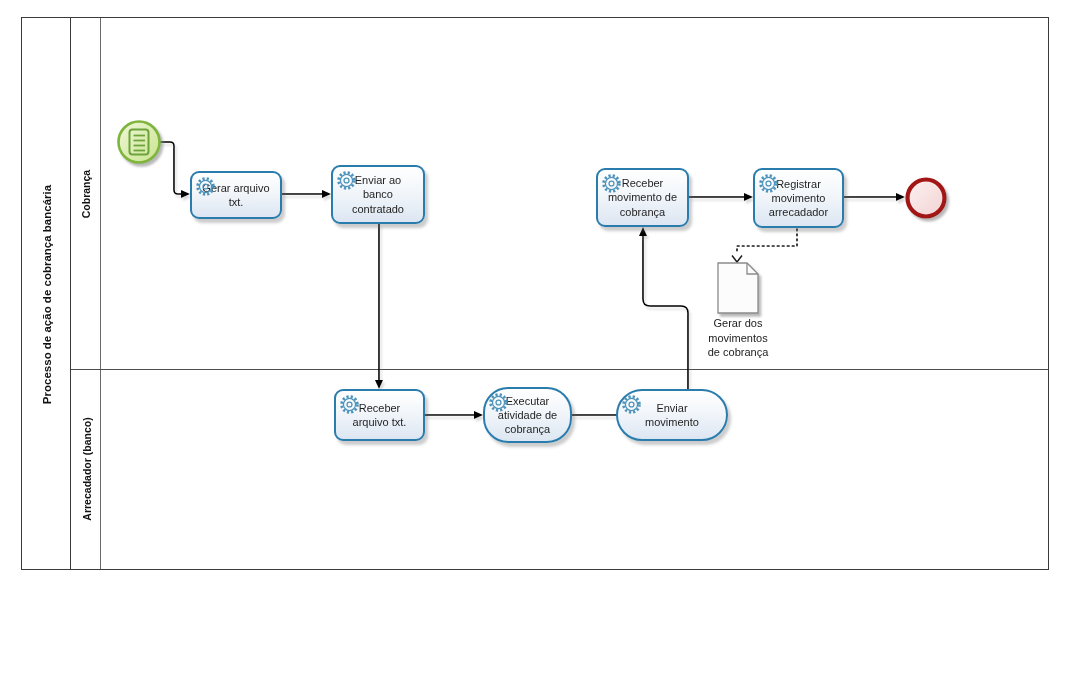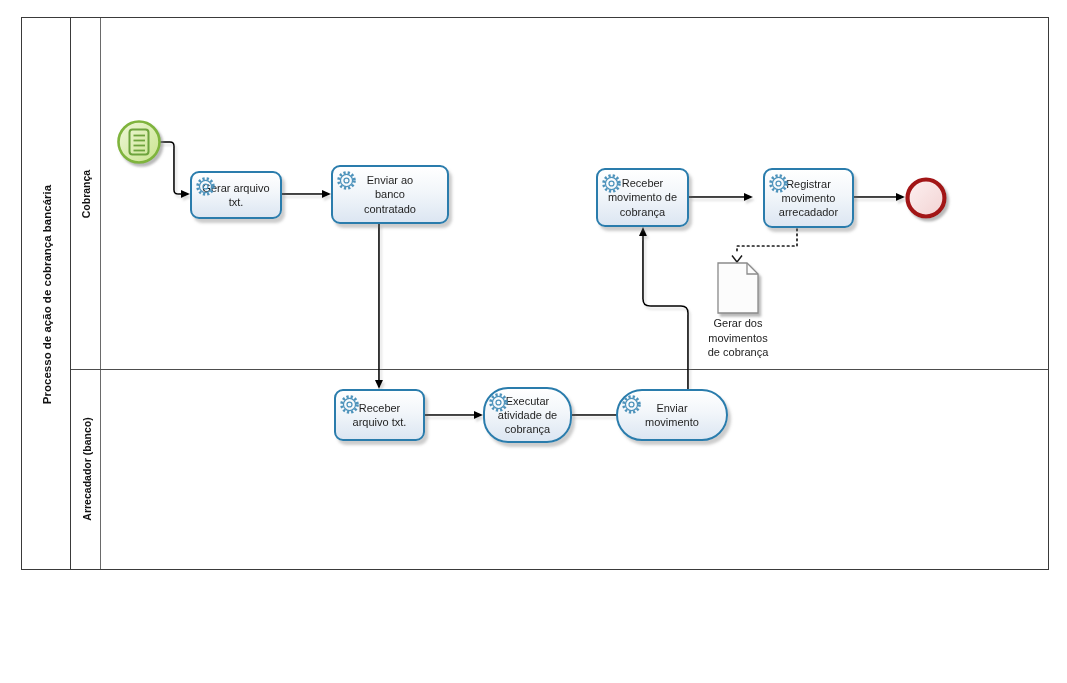--- a/index.html
+++ b/index.html
@@ -119,39 +119,39 @@
   </svg>
 
   <div class="task" style="left:190px;top:171px;width:92px;height:48px;">
     <svg class="gear">
         <use href="#gear"></use>
       </svg>
     <div class="task-label">Gerar arquivo
 txt.</div>
   </div>
 
-  <div class="task" style="left:331px;top:165px;width:118px;height:59px;">
+  <div class="task" style="left:331px;top:165px;width:94px;height:59px;">
     <svg class="gear">
         <use href="#gear"></use>
       </svg>
     <div class="task-label">Enviar ao
 banco
 contratado</div>
   </div>
 
   <div class="task" style="left:596px;top:168px;width:93px;height:59px;">
     <svg class="gear">
         <use href="#gear"></use>
       </svg>
     <div class="task-label">Receber
 movimento de
 cobrança</div>
   </div>
 
-  <div class="task" style="left:753px;top:168px;width:91px;height:60px;margin-left:10px;">
+  <div class="task" style="left:753px;top:168px;width:91px;height:60px;">
     <svg class="gear">
         <use href="#gear"></use>
       </svg>
     <div class="task-label">Registrar
 movimento
 arrecadador</div>
   </div>
 
   <div class="task" style="left:334px;top:389px;width:91px;height:52px;">
     <svg class="gear">

